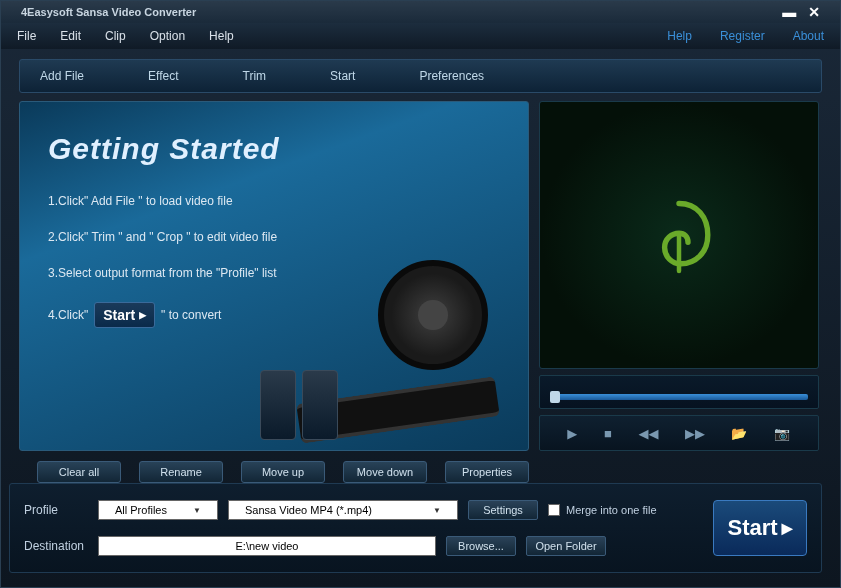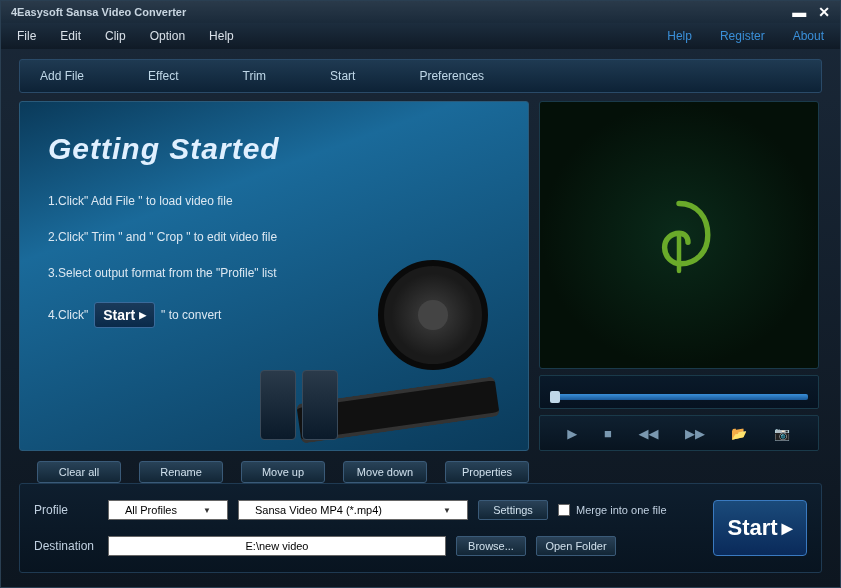--- a/index.html
+++ b/index.html
@@ -1,18 +1,18 @@
 <!DOCTYPE html>
 <html><head>
 <meta charset="utf-8">
 <style>
 * { margin: 0; padding: 0; box-sizing: border-box; font-family: Arial, sans-serif; }
 body { background: #000; width: 841px; height: 588px; overflow: hidden; }
 .window { width: 841px; height: 588px; background: linear-gradient(180deg, #1a2838 0%, #0d1620 100%); border: 1px solid #2a3f52; position: relative; }
-.titlebar { height: 22px; background: linear-gradient(180deg, #2a3a4a 0%, #1a2a3a 100%); display: flex; align-items: center; padding: 0 10px; color: #c8d5e0; font-size: 11px; font-weight: bold; }
+.titlebar { height: 22px; background: linear-gradient(180deg, #2a3a4a 0%, #1a2a3a 100%); display: flex; align-items: center; padding: 0 20px; color: #c8d5e0; font-size: 11px; font-weight: bold; }
 .titlebar .win-controls { margin-left: auto; display: flex; gap: 12px; }
 .titlebar .win-controls span { cursor: pointer; font-size: 14px; color: #fff; }
 .menubar { height: 26px; background: linear-gradient(180deg, #1c2d3e 0%, #0f1a26 100%); display: flex; align-items: center; padding: 0 16px; gap: 24px; color: #d8e0e8; font-size: 12px; }
 .menubar .right-links { margin-left: auto; display: flex; gap: 28px; color: #3a8fd8; }
 .menubar span { cursor: pointer; }
 .toolbar { height: 34px; margin: 10px 18px 0 18px; background: linear-gradient(180deg, #1f3a52 0%, #0d2236 100%); border: 1px solid #2a4a68; border-radius: 3px; display: flex; align-items: center; padding: 0 20px; gap: 64px; color: #c0d8e8; font-size: 12px; }
 .toolbar span { cursor: pointer; }
 .main-area { display: flex; margin: 8px 18px 0 18px; gap: 10px; }
 .getting-started { width: 510px; height: 350px; background: linear-gradient(160deg, #0a3a5a 0%, #1a6a9a 30%, #0a3a5a 100%); border: 1px solid #2a5a7a; border-radius: 3px; position: relative; overflow: hidden; padding: 30px 28px; }
 .getting-started h1 { color: #e0f0ff; font-size: 30px; font-weight: bold; font-style: italic; letter-spacing: 1px; margin-bottom: 28px; }
@@ -28,21 +28,21 @@
 .btn-row { display: flex; gap: 18px; margin: 10px 0 0 18px; }
 .btn-small { width: 84px; height: 22px; background: linear-gradient(180deg, #284258 0%, #122636 100%); border: 1px solid #3a5a78; border-radius: 3px; color: #d0e0ec; font-size: 11px; display: flex; align-items: center; justify-content: center; cursor: pointer; }
 .preview-panel { width: 280px; height: 350px; display: flex; flex-direction: column; gap: 6px; }
 .preview-screen { flex: 1; background: radial-gradient(ellipse at center, #0a2a1a 0%, #041008 70%); border: 1px solid #1a3a4a; border-radius: 3px; display: flex; align-items: center; justify-content: center; position: relative; }
 .logo-swirl { width: 90px; height: 90px; }
 .progress-area { height: 34px; background: linear-gradient(180deg, #0a1a2a, #061220); border: 1px solid #1a3a4a; border-radius: 2px; position: relative; padding: 8px 10px; }
 .progress-track { width: 100%; height: 6px; background: linear-gradient(180deg, #3a8fd8, #1a5a9a); border-radius: 2px; position: relative; margin-top: 10px; }
 .progress-thumb { position: absolute; left: 0; top: -3px; width: 10px; height: 12px; background: #c0d8e8; border-radius: 2px; }
 .player-controls { height: 36px; background: linear-gradient(180deg, #0f2030, #081420); border: 1px solid #1a3a4a; border-radius: 2px; display: flex; align-items: center; justify-content: space-around; padding: 0 14px; color: #7a98b0; font-size: 13px; }
 .player-controls span { cursor: pointer; }
-.bottom-panel { position: absolute; bottom: 14px; left: 18px; right: 18px; height: 90px; background: linear-gradient(180deg, #0e1e2e 0%, #081420 100%); border: 1px solid #1f3a52; border-radius: 3px; padding: 12px 14px; display: flex; align-items: center; gap: 10px; }
+.bottom-panel { position: absolute; bottom: 14px; left: 8px; right: 18px; height: 90px; background: linear-gradient(180deg, #0e1e2e 0%, #081420 100%); border: 1px solid #1f3a52; border-radius: 3px; padding: 12px 14px; display: flex; align-items: center; gap: 10px; }
 .bottom-left { display: flex; flex-direction: column; gap: 16px; flex: 1; }
 .bottom-row { display: flex; align-items: center; gap: 10px; }
 .label { color: #c0d0e0; font-size: 12px; width: 64px; }
 .dropdown { height: 20px; background: #fff; border: 1px solid #666; font-size: 11px; padding: 0 16px; display: flex; align-items: center; justify-content: space-between; color: #000; cursor: pointer; }
 .dropdown::after { content: "▼"; font-size: 8px; color: #333; }
 .textfield { height: 20px; background: #fff; border: 1px solid #666; font-size: 11px; padding: 0 20px; display: flex; align-items: center; color: #000; justify-content: center; }
 .btn-dark { height: 20px; padding: 0 0; background: linear-gradient(180deg, #2a4258, #122636); border: 1px solid #3a5a78; border-radius: 2px; color: #d0e0ec; font-size: 11px; display: flex; align-items: center; cursor: pointer; }
 .checkbox-wrap { display: flex; align-items: center; gap: 6px; color: #c0d0e0; font-size: 11px; }
 .checkbox { width: 12px; height: 12px; background: #fff; border: 1px solid #666; cursor: pointer; }
 .start-big { width: 94px; height: 56px; background: linear-gradient(180deg, #1a4a7a 0%, #0a2a5a 100%); border: 1px solid #3a7ac0; border-radius: 4px; color: #fff; font-size: 22px; font-weight: bold; display: flex; align-items: center; justify-content: center; cursor: pointer; gap: 4px; }

